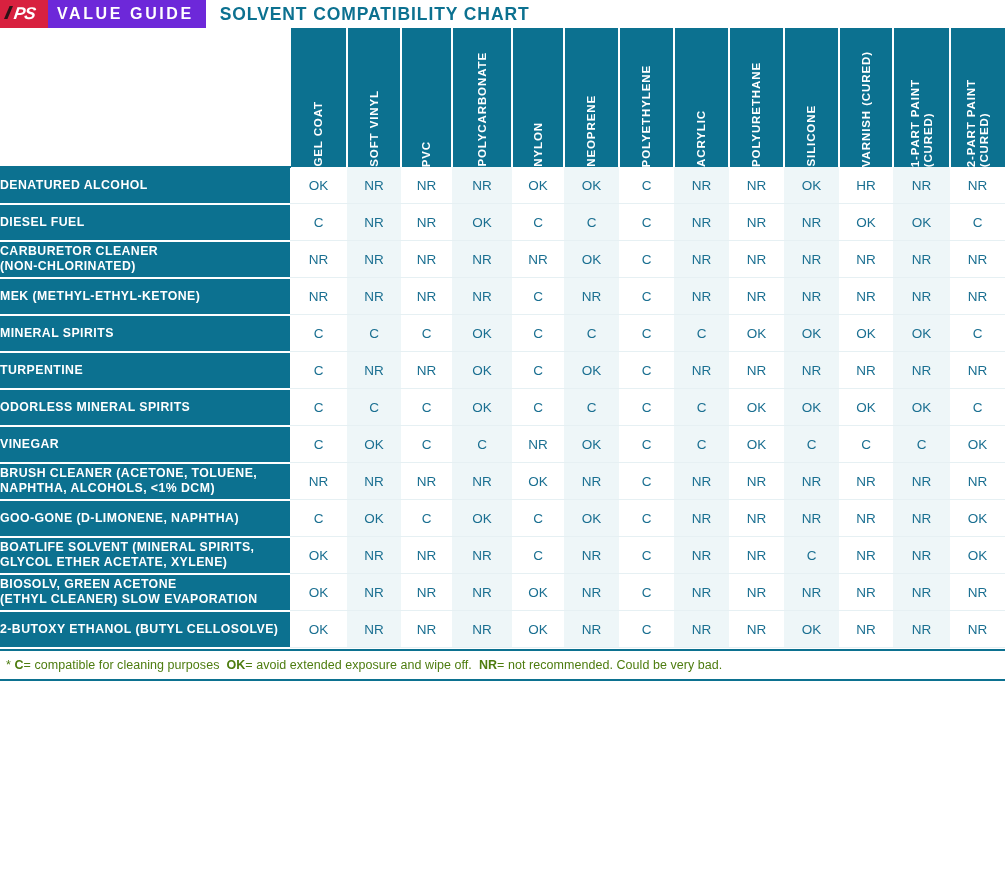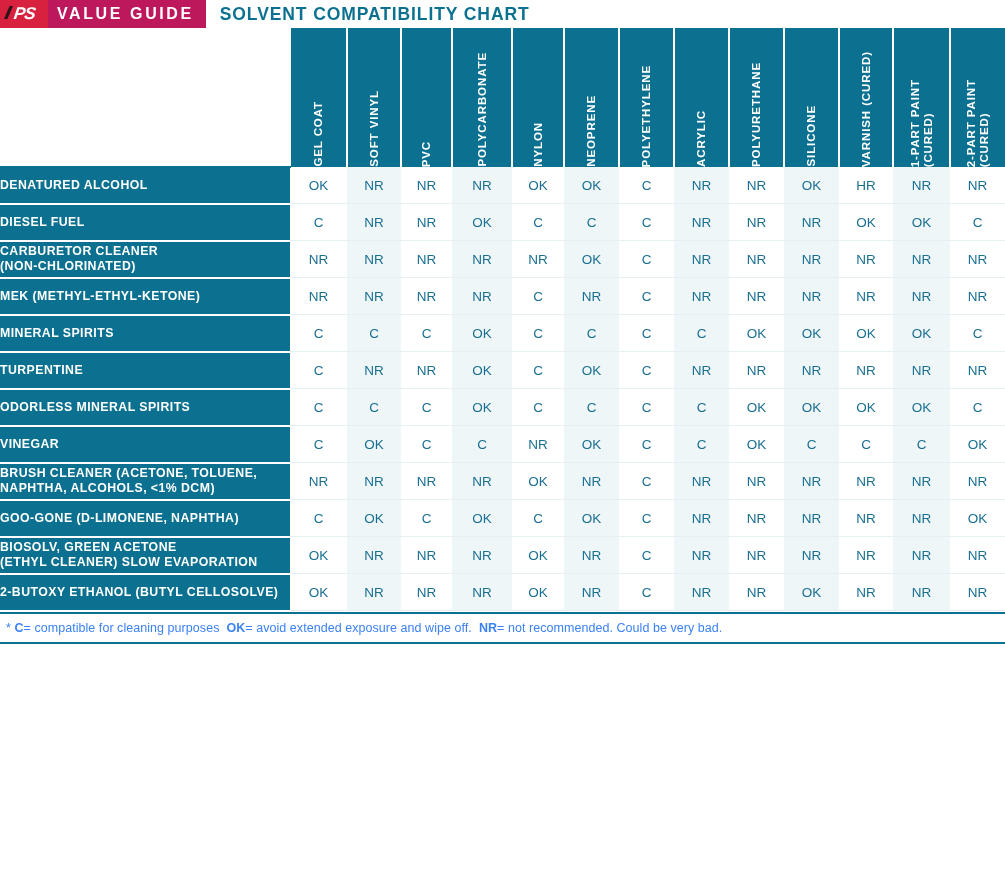--- a/index.html
+++ b/index.html
@@ -59,21 +59,21 @@
     position: absolute;
     left: 4px;
     top: 6px;
     width: 9px;
     height: 13px;
     background: #111;
     clip-path: polygon(0% 100%, 62% 0%, 100% 0%, 38% 100%);
     opacity: 0.85;
   }
   .brand-bar {
-    background: #be185d;
+    background: #6d28d9;
     color: #ffffff;
     display: flex;
     align-items: center;
     padding: 0 12px 0 9px;
     font-weight: bold;
     font-size: 16px;
     letter-spacing: 2.6px;
     font-stretch: condensed;
     white-space: nowrap;
   }
@@ -156,21 +156,21 @@
   }
   td.cell.alt {
     background: #eef6f8;
   }
   tr.datarow td.cell { height: 36px; }
 
   
   .footnote {
     border-top: 2px solid #0c7190;
     border-bottom: 2px solid #0c7190;
-    color: #3b82f6;
+    color: #4d7c0f;
     font-size: 12.5px;
     padding: 7px 0 7px 6px;
     white-space: nowrap;
     letter-spacing: 0.05px;
     background: #ffffff;
   }
   .footnote b { font-weight: bold; }
 
   .table-wrap { position: relative; }
 </style>
@@ -412,20 +412,37 @@
             <td class="cell alt">OK</td>
             <td class="cell">C</td>
             <td class="cell alt">NR</td>
             <td class="cell">NR</td>
             <td class="cell alt">NR</td>
             <td class="cell">NR</td>
             <td class="cell alt">NR</td>
             <td class="cell">OK</td>
           </tr>
           <tr class="datarow">
+            <td class="rowlabel">BOATLIFE SOLVENT (MINERAL SPIRITS,
+GLYCOL ETHER ACETATE, XYLENE)</td>
+            <td class="cell">OK</td>
+            <td class="cell alt">NR</td>
+            <td class="cell">NR</td>
+            <td class="cell alt">NR</td>
+            <td class="cell">C</td>
+            <td class="cell alt">NR</td>
+            <td class="cell">C</td>
+            <td class="cell alt">NR</td>
+            <td class="cell">NR</td>
+            <td class="cell alt">C</td>
+            <td class="cell">NR</td>
+            <td class="cell alt">NR</td>
+            <td class="cell">OK</td>
+          </tr>
+          <tr class="datarow">
             <td class="rowlabel">BIOSOLV, GREEN ACETONE
 (ETHYL CLEANER) SLOW EVAPORATION</td>
             <td class="cell">OK</td>
             <td class="cell alt">NR</td>
             <td class="cell">NR</td>
             <td class="cell alt">NR</td>
             <td class="cell">OK</td>
             <td class="cell alt">NR</td>
             <td class="cell">C</td>
             <td class="cell alt">NR</td>

